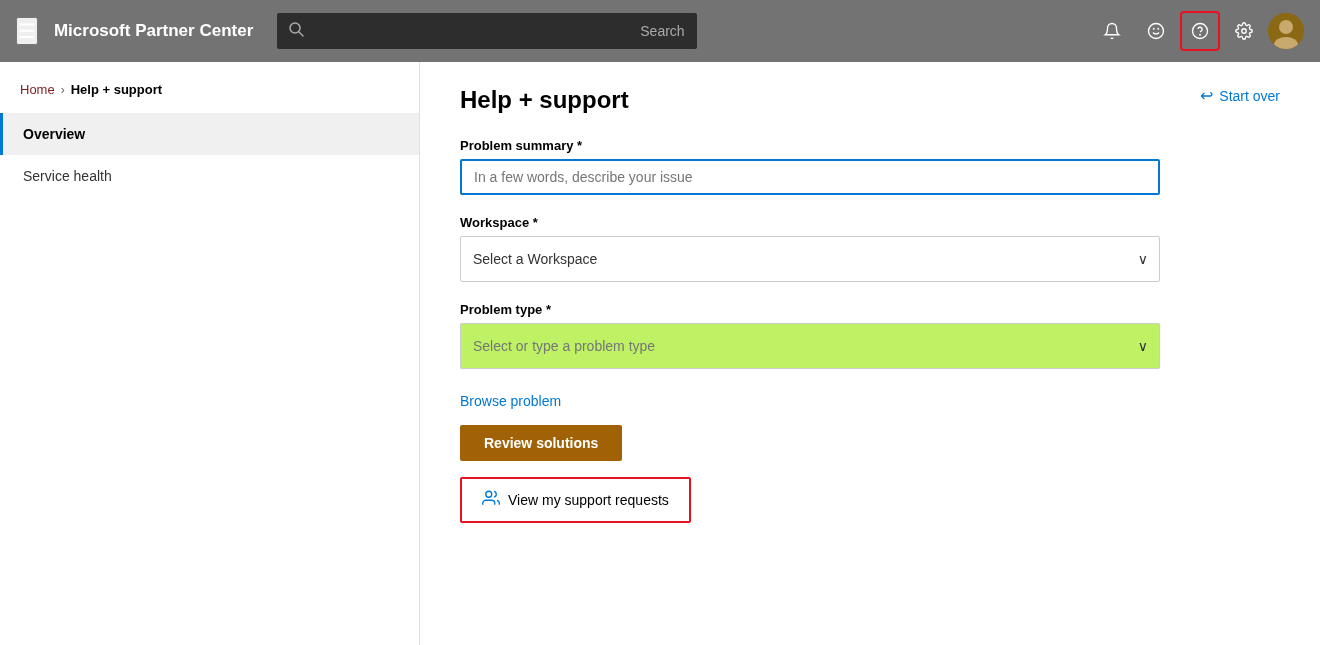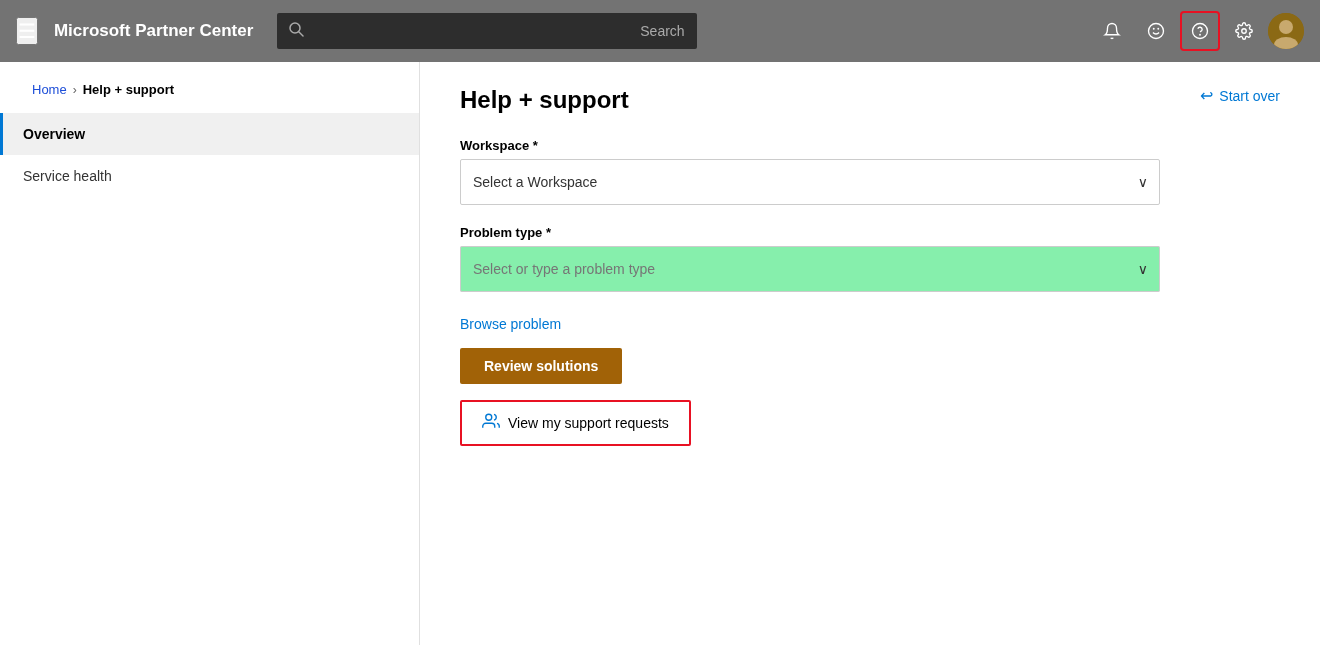--- a/index.html
+++ b/index.html
@@ -105,24 +105,23 @@
       padding-top: 12px;
     }
     .breadcrumb {
       display: flex;
       align-items: center;
       padding: 8px 20px 16px 20px;
       font-size: 13px;
       color: #333;
     }
     .breadcrumb-home {
-      color: #1d4ed8;
+      color: #7f1d1d;
       cursor: pointer;
       text-decoration: none;
-      margin-left: 12px;
     }
     .breadcrumb-sep {
       margin: 0 6px;
       color: #666;
       font-size: 12px;
     }
     .breadcrumb-current {
       font-weight: 600;
       color: #000;
     }
@@ -351,37 +350,41 @@
   <main class="main-content">
     <div class="content-header">
       <h1 class="page-title">Help + support</h1>
       <button class="start-over-btn">
         <span class="start-over-icon">↩</span>
         <span>Start over</span>
       </button>
     </div>
 
     
+    <div class="form-group">
+      <label class="form-label">Problem summary *</label>
+      <input class="form-input" type="text" placeholder="In a few words, describe your issue" style="">
+    </div>
 
     
     <div class="form-group">
       <label class="form-label">Workspace *</label>
       <div class="select-wrapper">
         <select>
           <option>Select a Workspace</option>
         </select>
         <span class="select-arrow">∨</span>
       </div>
     </div>
 
     
     <div class="form-group">
       <label class="form-label">Problem type *</label>
       <div class="select-wrapper problem-type-select">
-        <select style="background:#86efac; color:#767676;">
+        <select style="background:#bef264; color:#767676;">
           <option>Select or type a problem type</option>
         </select>
         <span class="select-arrow">∨</span>
       </div>
     </div>
 
     
     <a class="browse-topics-link">Browse problem</a>
 
     

